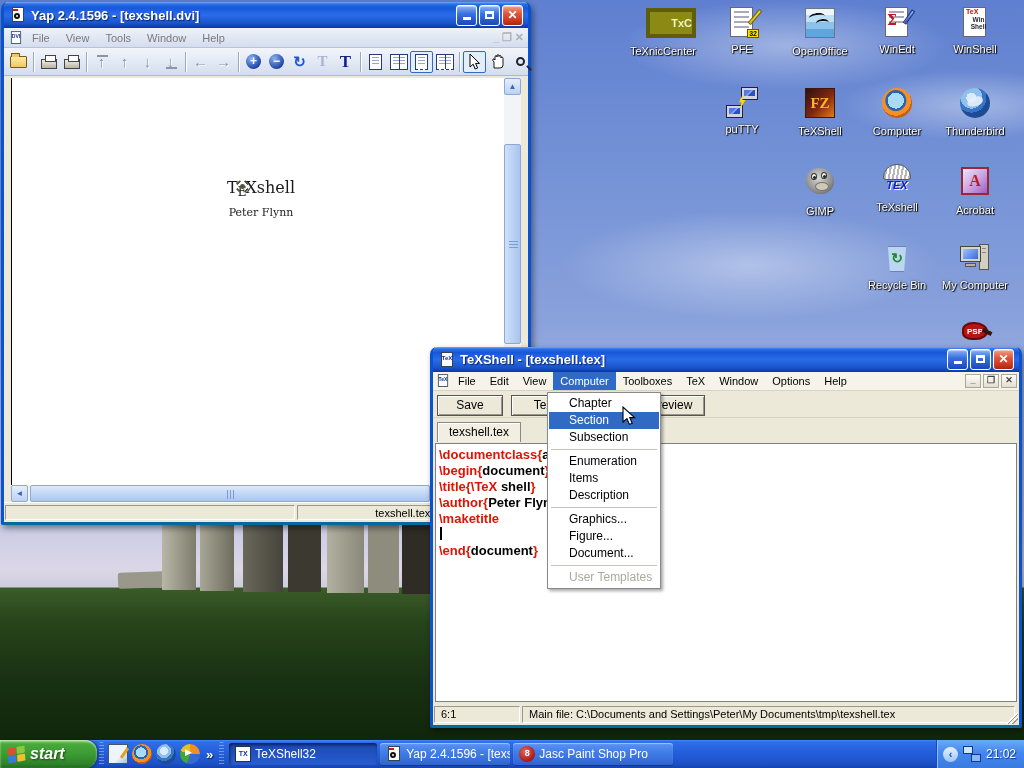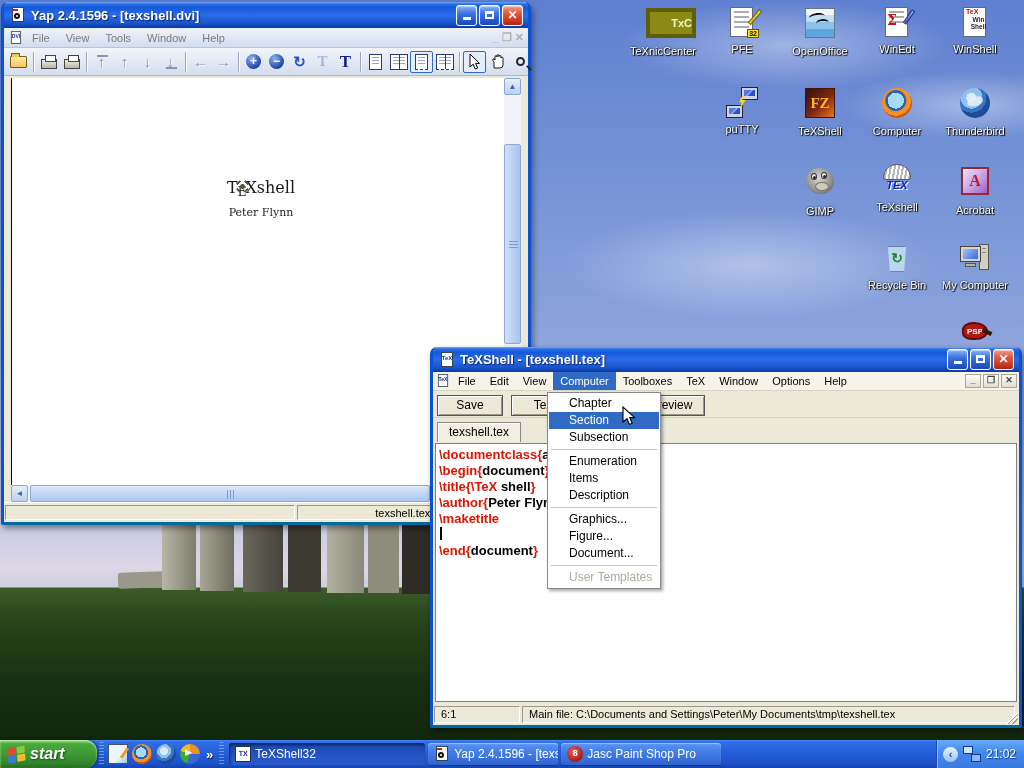--- a/index.html
+++ b/index.html
@@ -562,21 +562,21 @@
       </span>
     <span class="stxt">start</span>
   </div>
   <span class="qsep"></span>
   <span class="ql ql-desk"></span>
   <span class="ql ql-ffx"></span>
   <span class="ql ql-tb"></span>
   <span class="ql ql-wmp"></span>
   <span class="chev">»</span>
   <span class="qsep"></span>
-  <div class="taskbtn active" style="width:196px;">
+  <div class="taskbtn active" style="width:148px;">
     <span class="tb-ic tb-tex">TX</span>
     <span>TeXShell32</span>
   </div>
   <div class="taskbtn" style="width:130px;">
     <span class="tb-ic"><span class="ticon16" style="transform:scale(.9);"><span class="pg"></span><span class="rd"></span><span class="mg"></span></span></span>
     <span>Yap 2.4.1596 - [texs...</span>
   </div>
   <div class="taskbtn" style="width:160px;">
     <span class="tb-ic tb-psp">8</span>
     <span>Jasc Paint Shop Pro</span>

